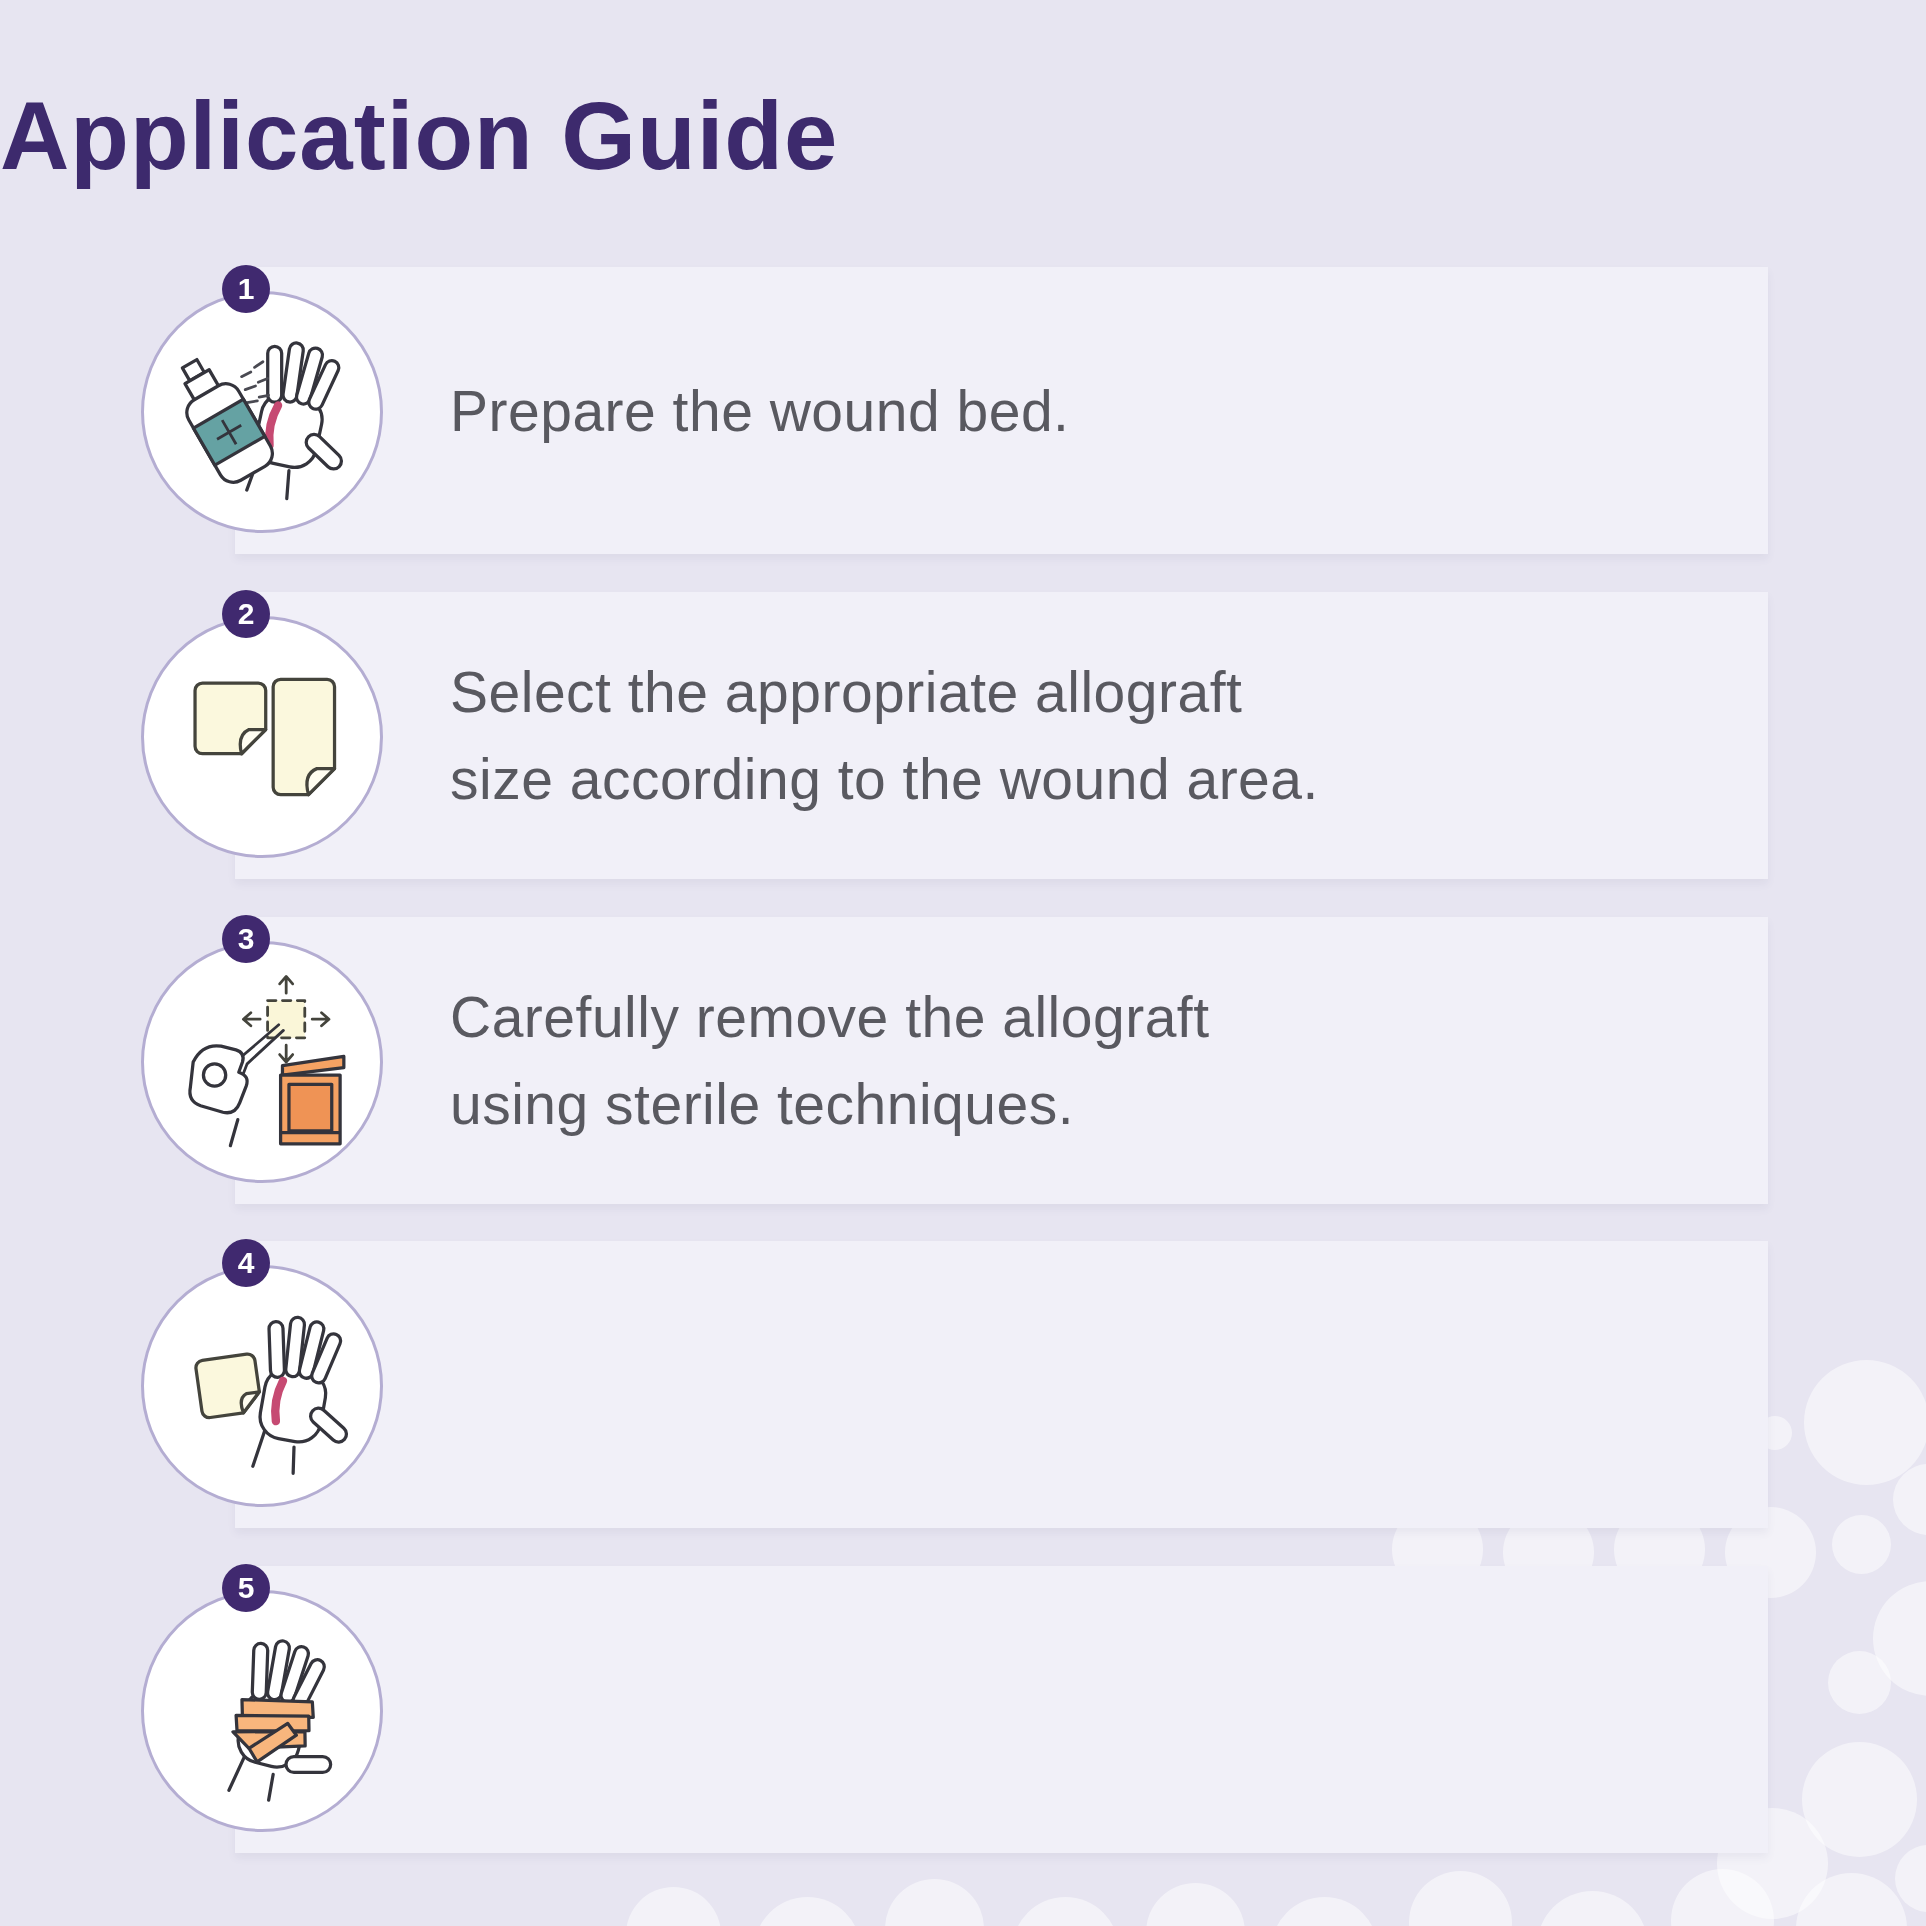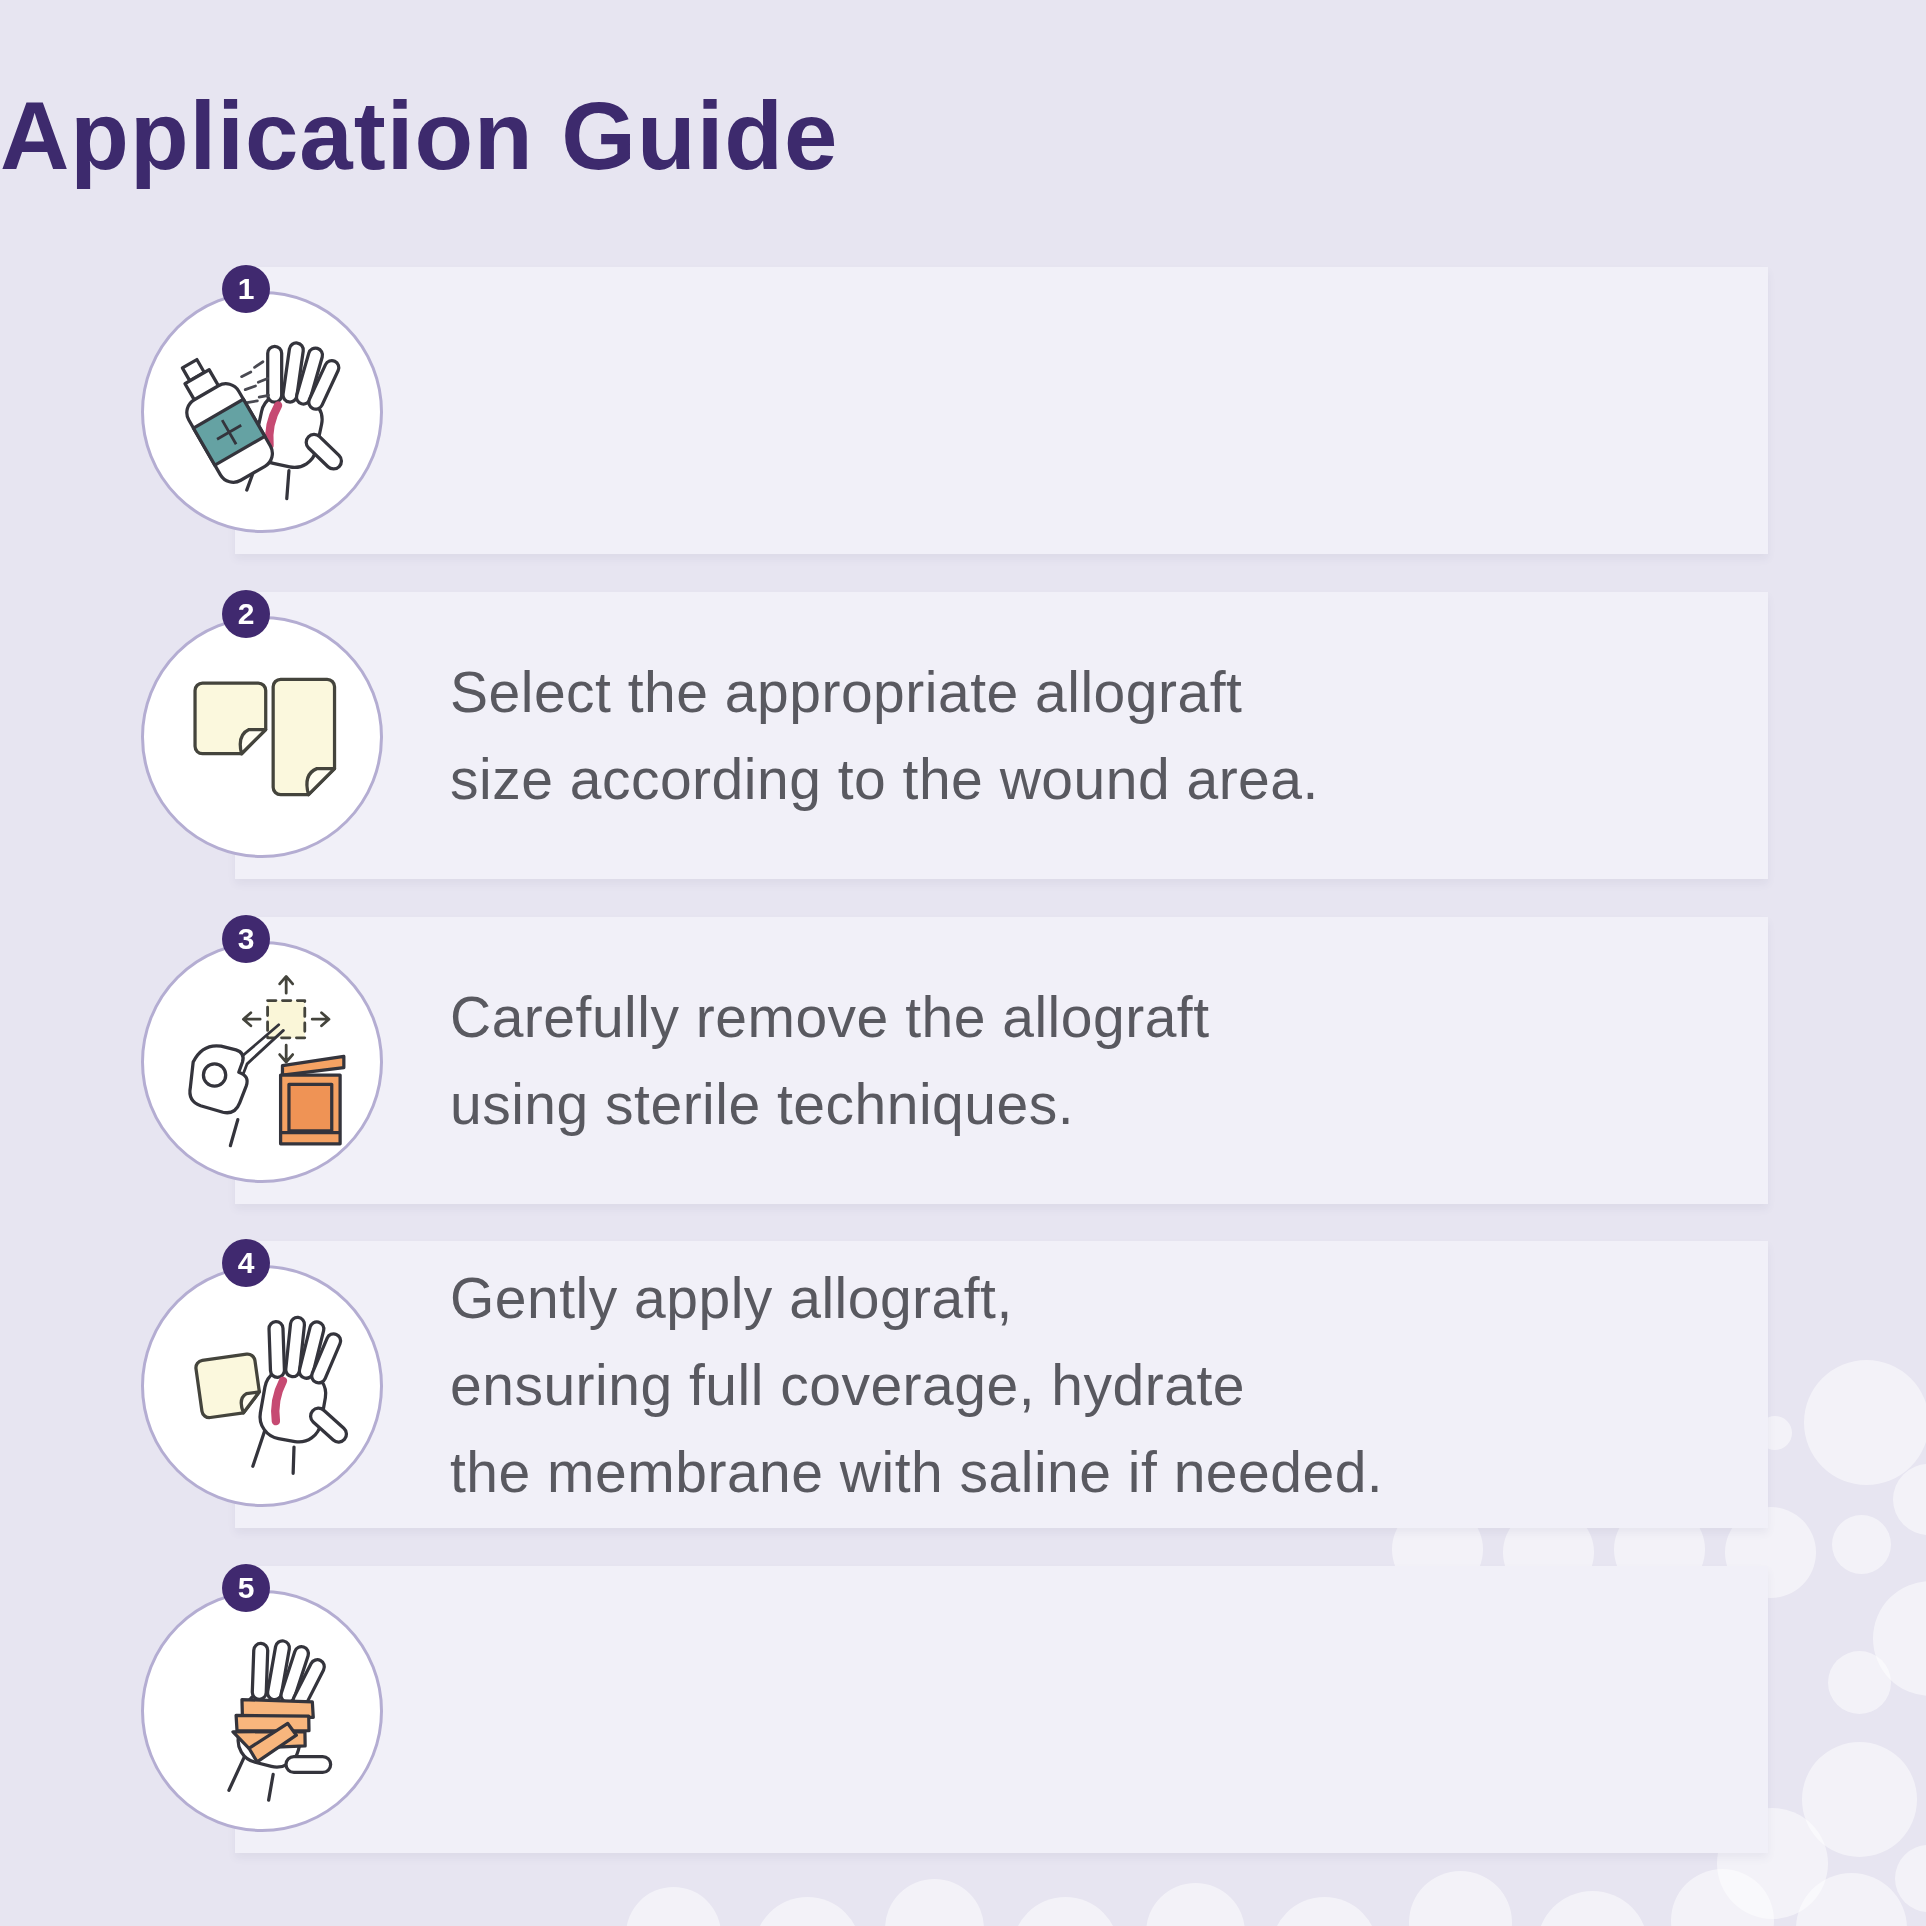--- a/index.html
+++ b/index.html
@@ -138,20 +138,21 @@
         <g fill="#ffffff" stroke="#34343c" stroke-width="3.5" stroke-linejoin="round" transform="rotate(-30 55 125)">
           <rect x="56" y="42" width="18" height="16"></rect>
           <rect x="50" y="58" width="30" height="22"></rect>
           <rect x="34" y="78" width="62" height="100" rx="16"></rect>
           <rect x="34" y="104" width="62" height="46" fill="#65a2a3"></rect>
           <path d="M50 127 h30 M65 112 v30" fill="none" stroke-width="3"></path>
         </g>
       </svg>
     </div>
     <div class="badge">1</div>
+    <div class="step-text">Prepare the wound bed.</div>
   </section>
 
   <section class="row row-2">
     <div class="panel"></div>
     <div class="icon-circle">
       <svg viewBox="0 0 200 200">
         <g fill="#fbf8dd" stroke="#44443c" stroke-width="3.5" stroke-linejoin="round">
           <path d="M36 42 h60 a8 8 0 0 1 8 8 v42 l-26 26 h-42 a8 8 0 0 1 -8 -8 v-60 a8 8 0 0 1 8 -8 z"></path>
           <path d="M104 92 l-26 26 q-5 -20 8 -26 z" fill="#fffdf0"></path>
           <path d="M120 38 h50 a8 8 0 0 1 8 8 v88 l-28 28 h-30 a8 8 0 0 1 -8 -8 v-108 a8 8 0 0 1 8 -8 z"></path>
@@ -214,23 +215,20 @@
           <rect x="156" y="118" width="46" height="17" rx="8.5" transform="rotate(32 164 126)"></rect>
           <path d="M120 96 Q113 118 120 140" fill="none" stroke="#c64a72" stroke-width="9"></path>
         </g>
         <g stroke="#44443c" stroke-width="3.5" stroke-linejoin="round" transform="rotate(-8 70 100)">
           <path d="M40 68 h48 a8 8 0 0 1 8 8 v34 l-20 20 h-36 a8 8 0 0 1 -8 -8 v-46 a8 8 0 0 1 8 -8 z" fill="#fbf8dd"></path>
           <path d="M96 110 l-20 20 q-4 -16 6 -20 z" fill="#fffdf0"></path>
         </g>
       </svg>
     </div>
     <div class="badge">4</div>
-    <div class="step-text">Gently apply allograft,
-ensuring full coverage, hydrate
-the membrane with saline if needed.</div>
   </section>
 
   <section class="row row-5">
     <div class="panel"></div>
     <div class="icon-circle">
       <svg viewBox="0 0 200 200">
         <g transform="rotate(14 110 110)">
           <g fill="#ffffff" stroke="#34343c" stroke-width="3.5" stroke-linecap="round" stroke-linejoin="round">
             <path d="M84 194 L92 152" fill="none"></path>
             <path d="M128 194 L126 166" fill="none"></path>

